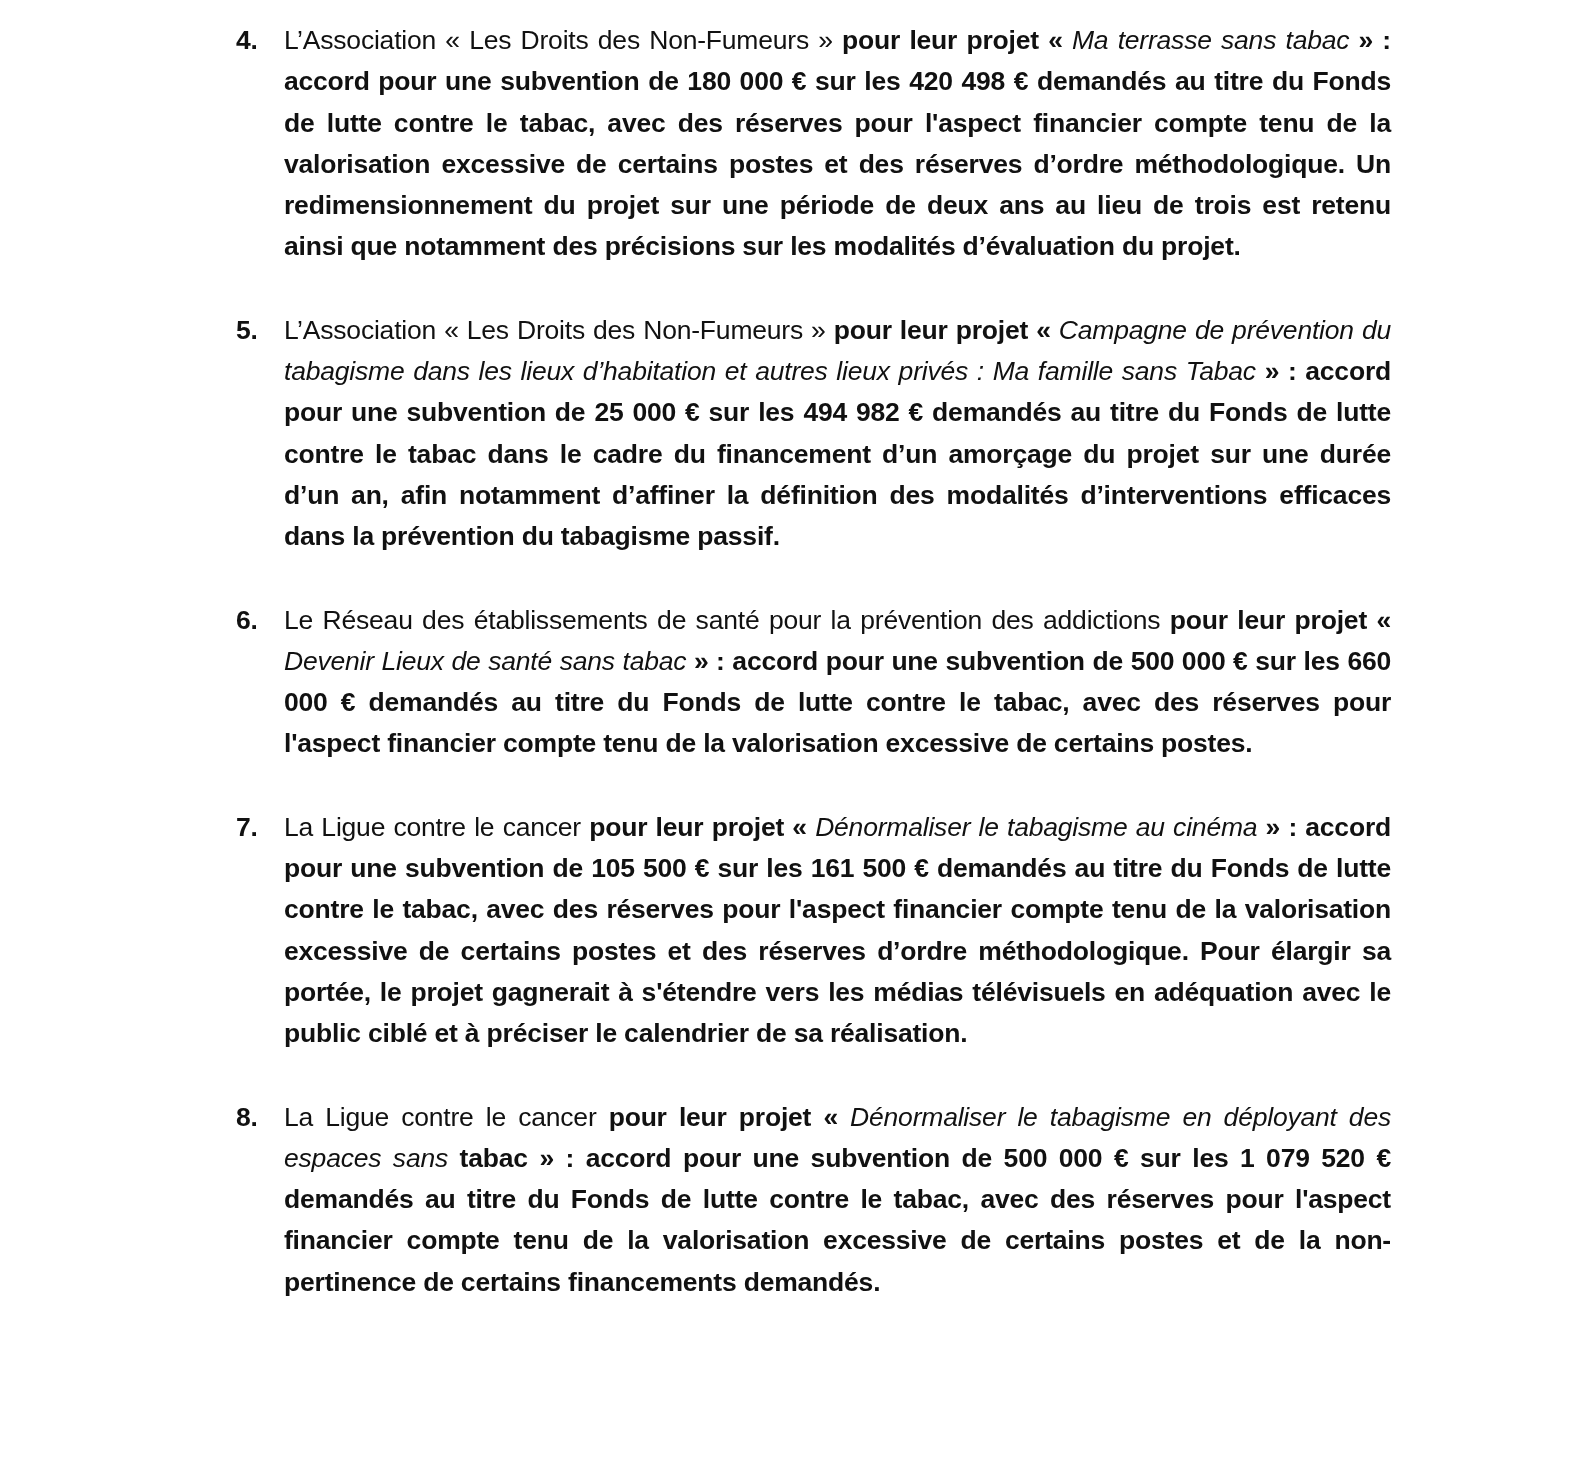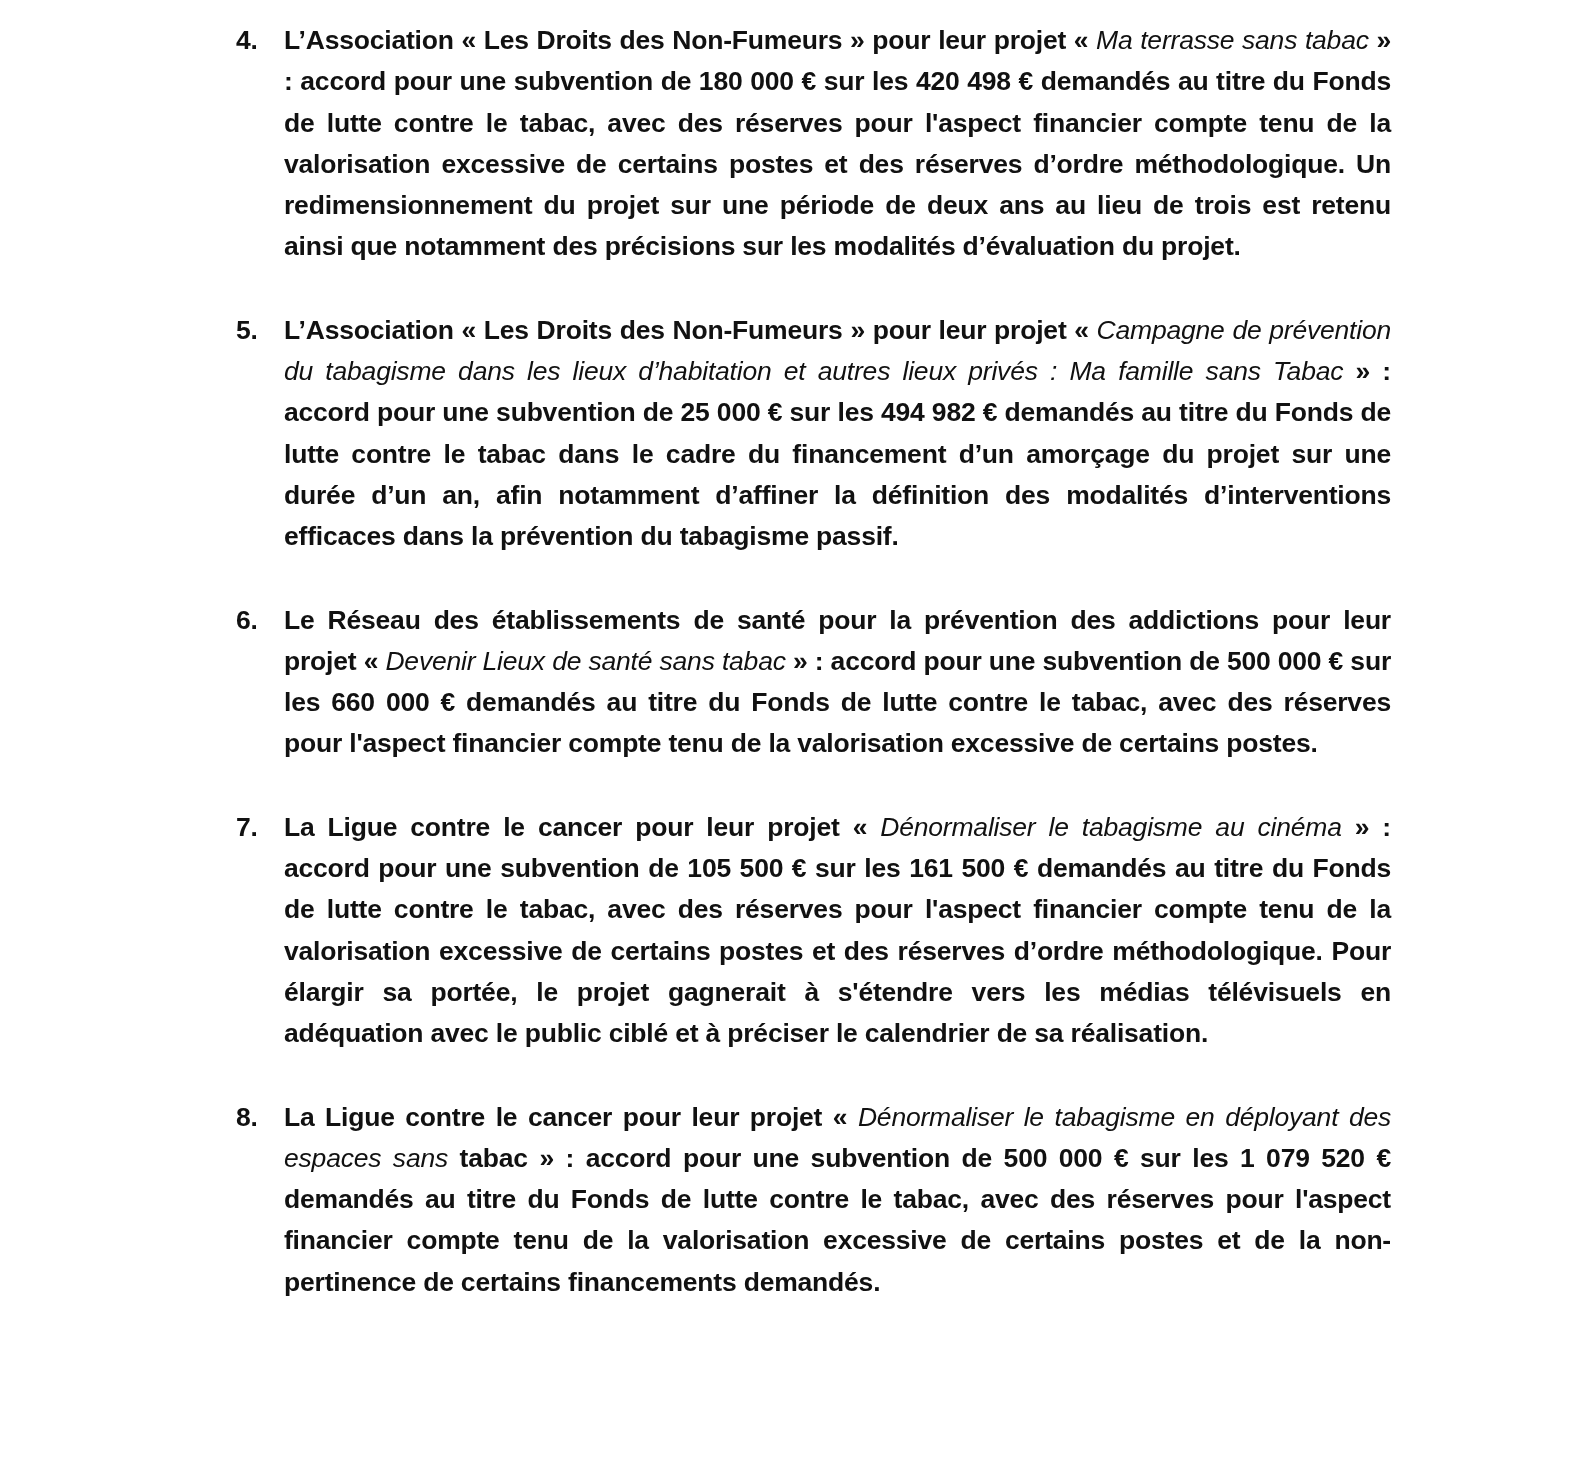--- a/index.html
+++ b/index.html
@@ -44,21 +44,21 @@
     .item + .item {
       margin-top: 42px;
     }
     .item-number {
       position: absolute;
       left: 0;
       top: 0;
       font-weight: bold;
       width: 40px;
     }
-    .seg-bold { font-weight: bold; }
+    .seg-bold { font-weight: normal; }
     .seg-italic { font-style: italic; }
     .seg-normal { font-weight: bold; font-style: normal; }
   </style>
 </head>
 <body>
 
 <div class="page">
   <ol class="items">
 
     <li class="item">

